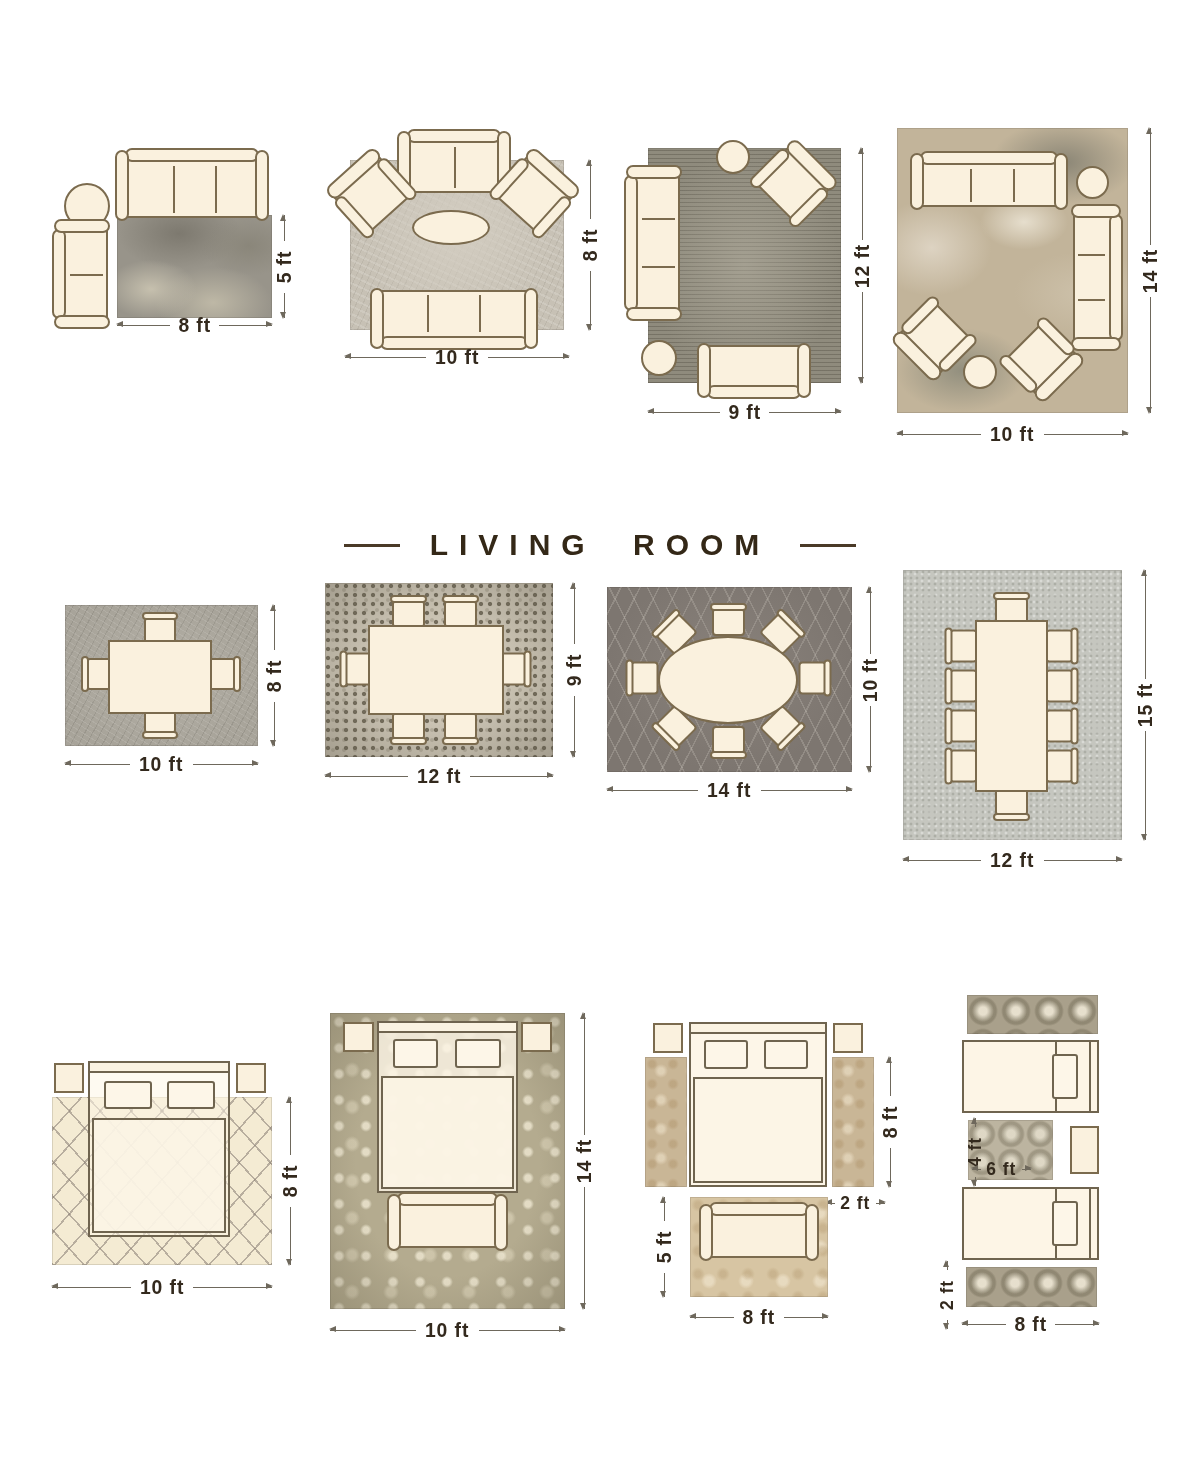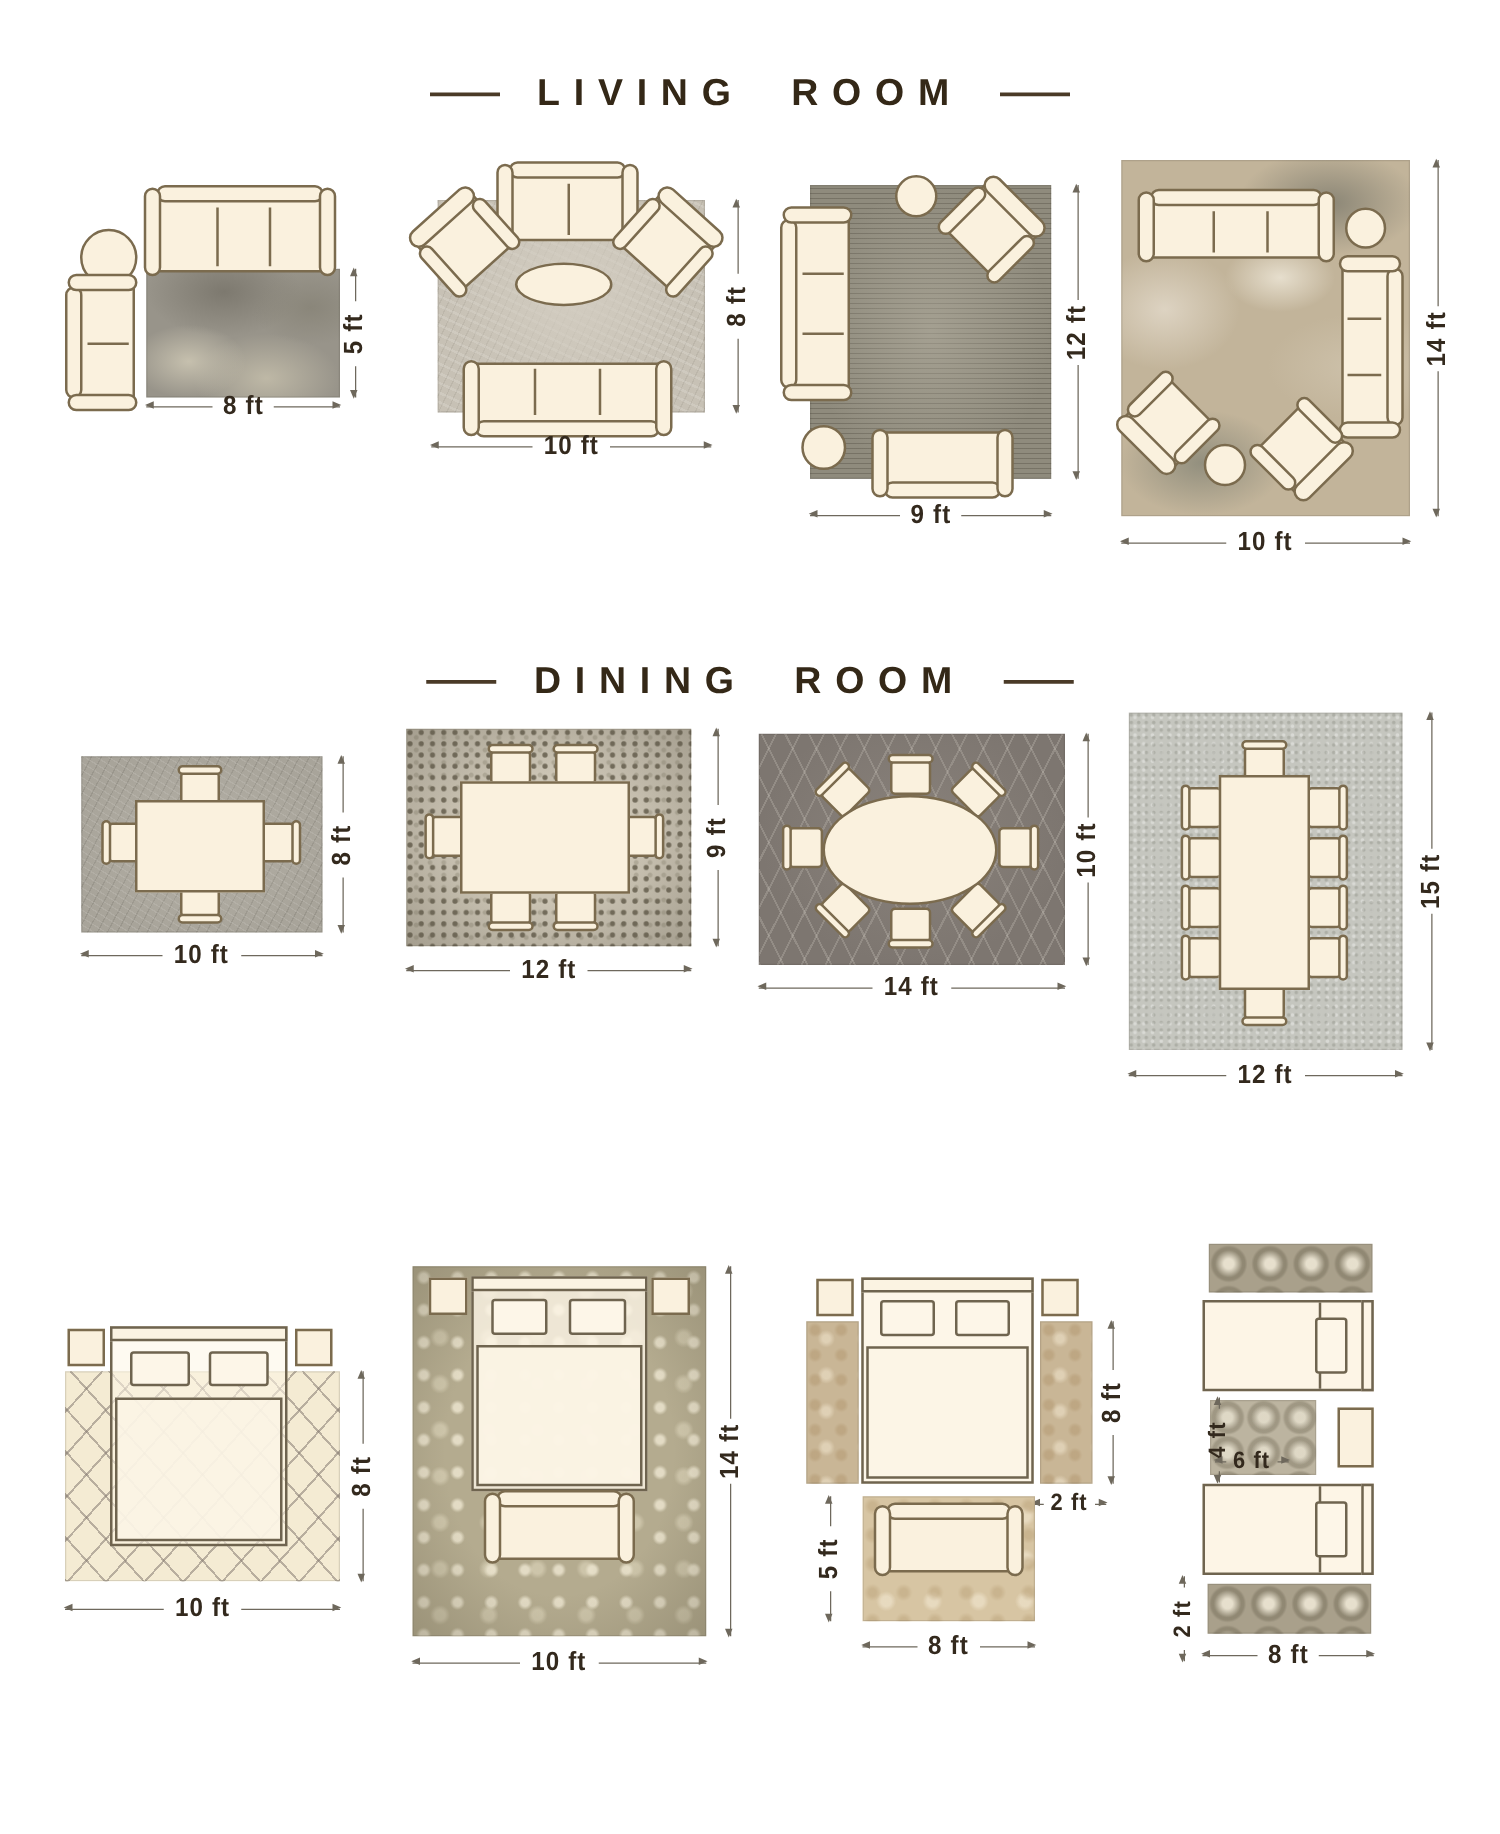--- a/index.html
+++ b/index.html
@@ -128,25 +128,20 @@
   .dim-v .ln.b::after{content:'';position:absolute;bottom:-1px;left:-4.5px;border-left:3.5px solid rgba(0,0,0,0);border-right:3.5px solid rgba(0,0,0,0);border-top:7px solid #6e685c;}
   .dim.sm .lbl{font-size:19px;padding:0 4px;}
   .dim-h.sm .ln{flex:0 0 9px;}
   .dim-v.sm .ln{flex:0 0 9px;}
 </style>
 </head>
 <body>
 
 <div class="canvas">
 
-  <div class="sec-title" style="top:58px">
-    <span class="dash"></span>
-    <span class="txt">LIVING ROOM</span>
-    <span class="dash"></span>
-  </div>
 
   <div>
     <div class="rug r-lr1" style="left:117px;top:215px;width:155px;height:103px"></div>
     <div class="fu settee" style="left:118px;top:152px;width:148px;height:66px">
       <span class="bk top"></span>
         <span class="al"></span>
         <span class="ar"></span>
       <span class="sv" style="left:37%"></span>
         <span class="sv" style="left:66%"></span>
     </div>
@@ -275,21 +270,21 @@
     </div>
     <div class="dim dim-v" style="left:1138px;top:128px;height:285px">
       <span class="ln t"></span>
         <span class="lbl">14 ft</span>
         <span class="ln b"></span>
     </div>
   </div>
 
   <div class="sec-title" style="top:528px">
     <span class="dash"></span>
-    <span class="txt">DINING ROOM</span>
+    <span class="txt">LIVING ROOM</span>
     <span class="dash"></span>
   </div>
 
   <div>
     <div class="rug r-dr1" style="left:65px;top:605px;width:193px;height:141px"></div>
     <div class="fu dchair" style="left:144px;top:617px;width:32px;height:28px"></div>
     <div class="fu dchair" style="left:144px;top:706px;width:32px;height:28px;transform:rotate(180deg)"></div>
     <div class="fu dchair" style="left:84px;top:660px;width:32px;height:28px;transform:rotate(-90deg)"></div>
     <div class="fu dchair" style="left:206px;top:660px;width:32px;height:28px;transform:rotate(90deg)"></div>
     <div class="fu" style="left:108px;top:640px;width:104px;height:74px"></div>

